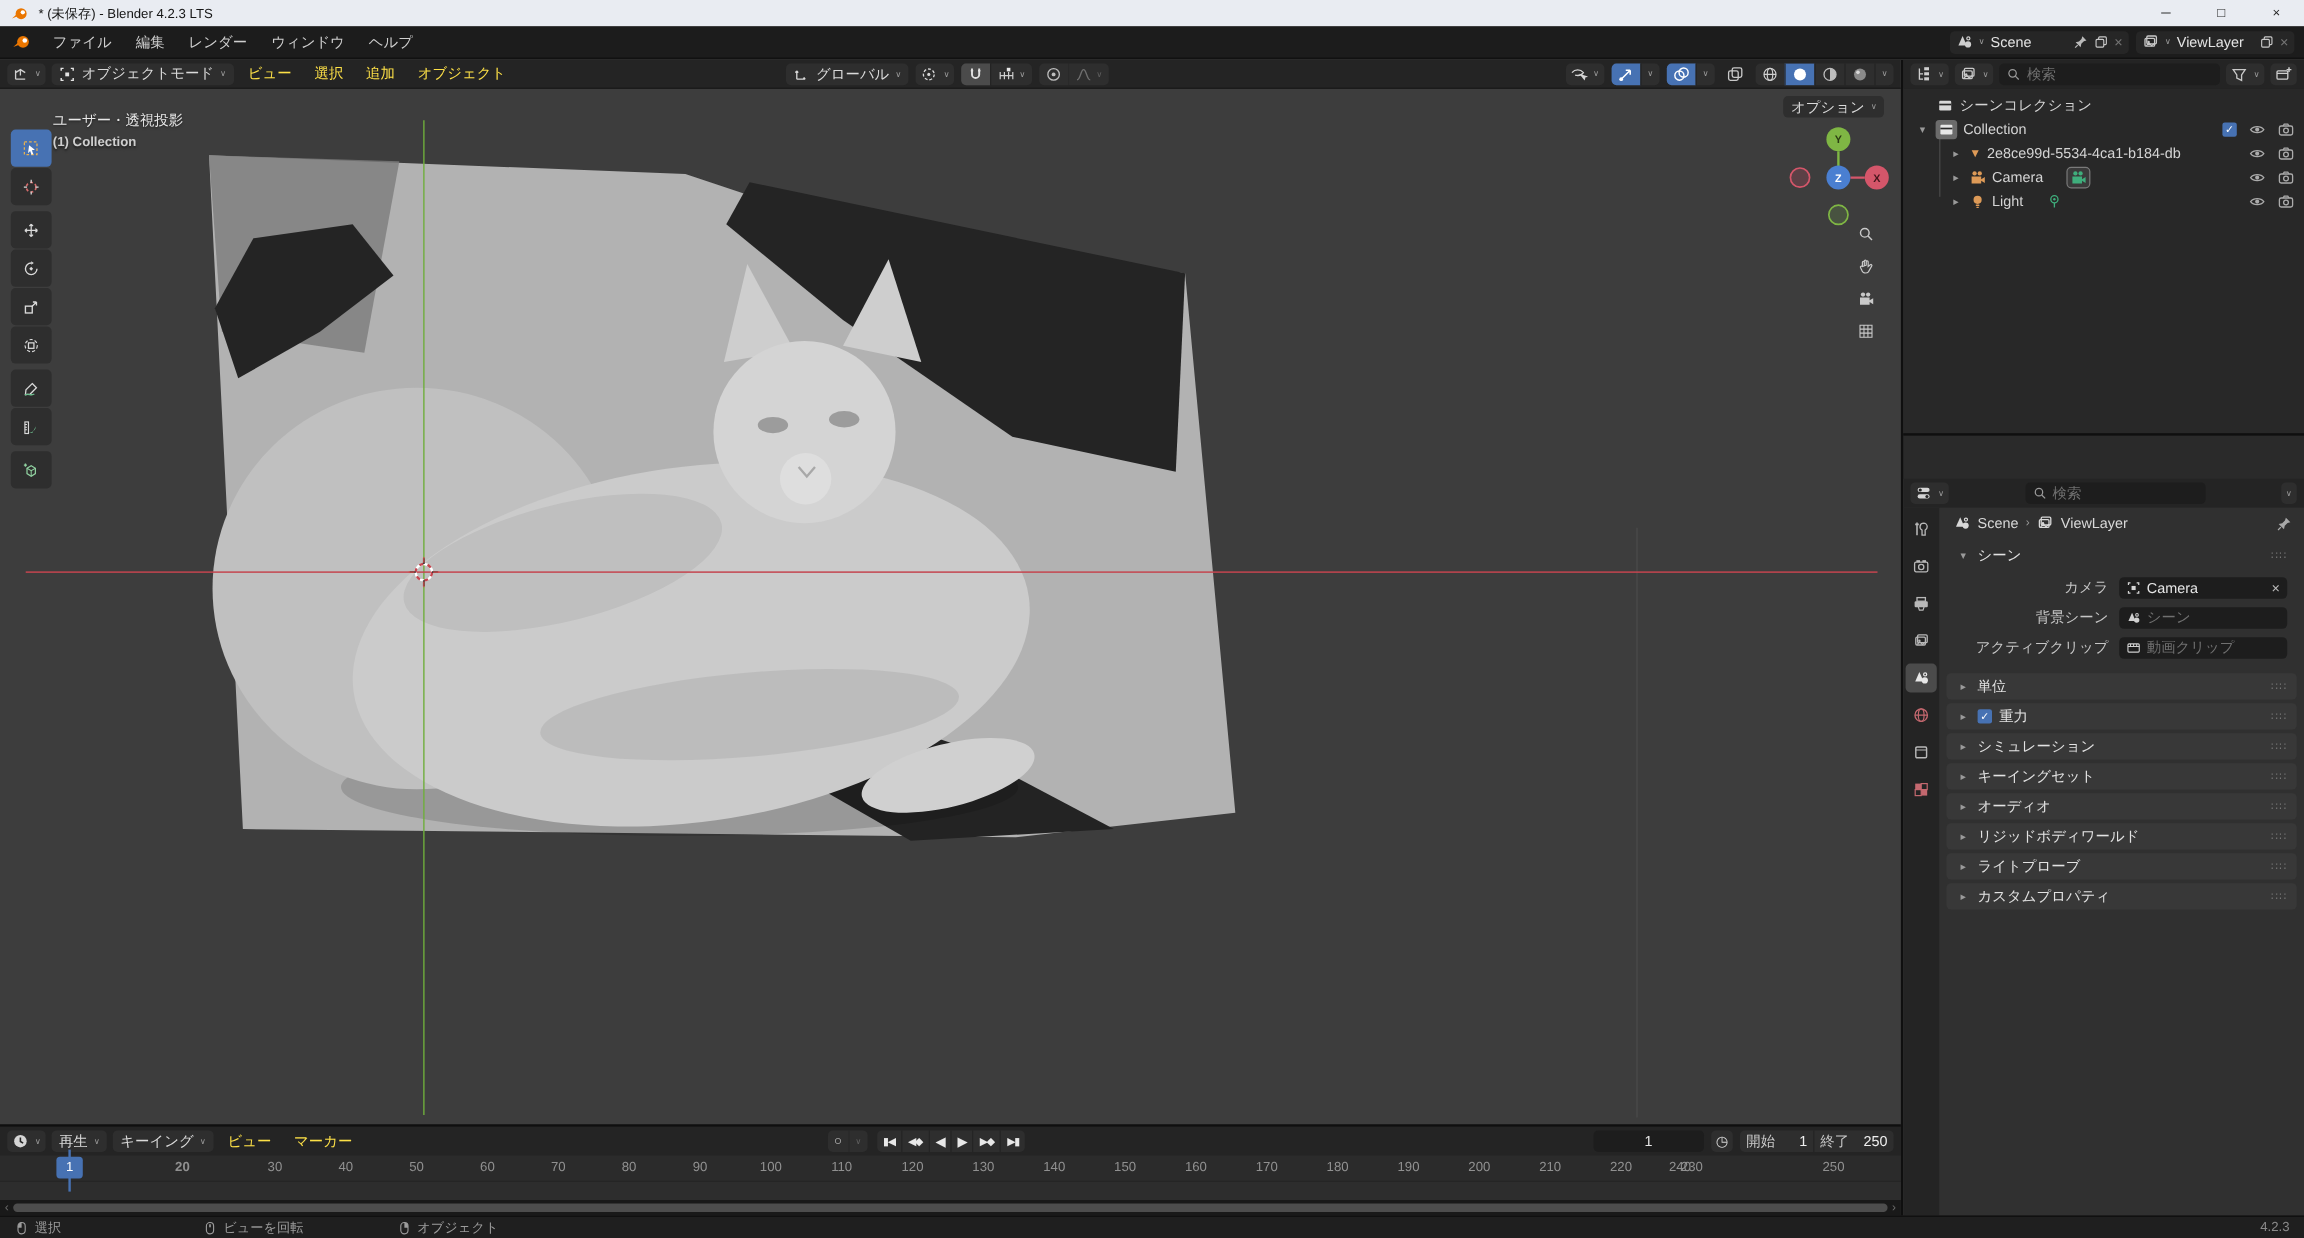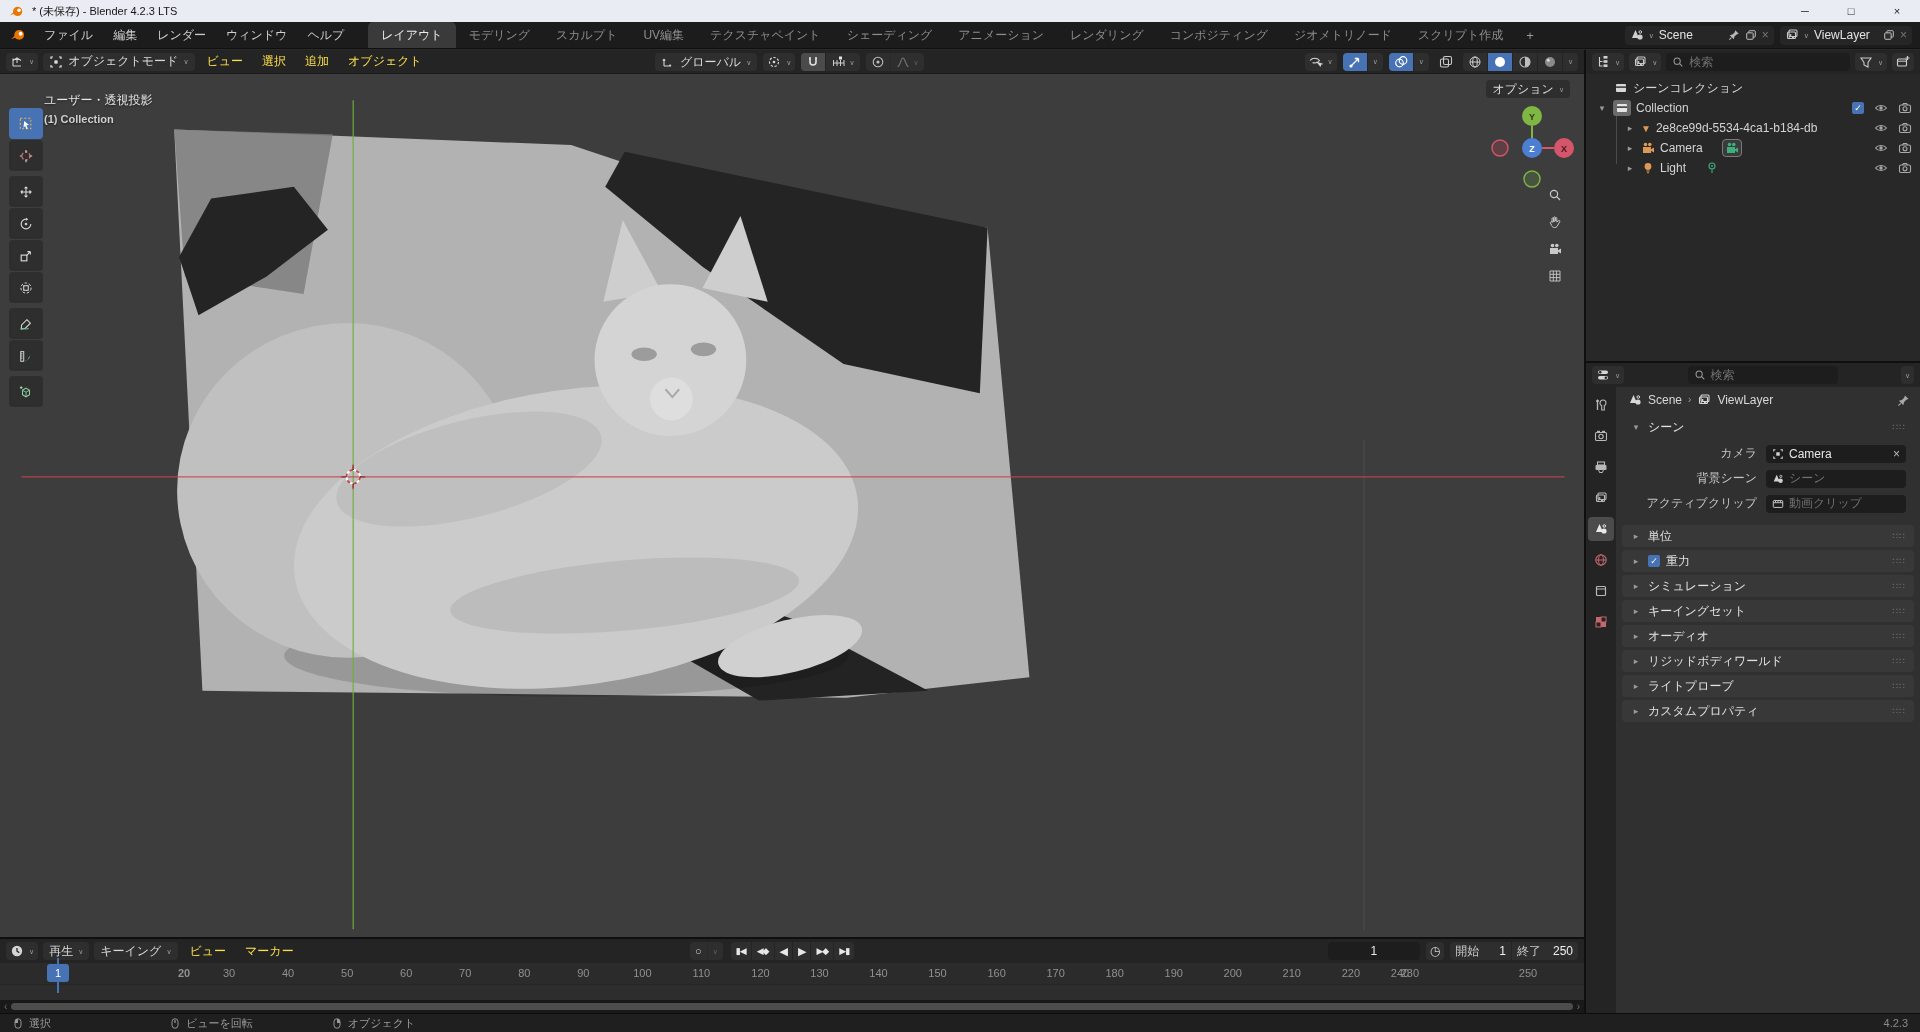--- a/index.html
+++ b/index.html
@@ -24,21 +24,21 @@
   .ws-tab.active { background:#3a3a3a; color:#ececec; border-radius:5px 5px 0 0; }
   .ws-add { display:flex; align-items:center; padding:0 10px; color:#9a9a9a; font-size:13px; }
   .topbar-right { margin-left:auto; display:flex; gap:6px; padding-right:8px; align-items:center; }
   .selector { display:flex; align-items:center; background:#262626; border-radius:4px; height:19px; padding:0 5px; gap:5px; }
   .selector .val { color:#e3e3e3; min-width:64px; }
   .dim { opacity:.45; }
 
   
   .main { position:absolute; top:50px; bottom:19px; left:0; right:0; display:flex; }
   .left-col { width:1586px; flex:none; display:flex; flex-direction:column; border-right:2px solid #0f0f0f; }
-  .right-col { flex:1; display:flex; flex-direction:column; }
+  .right-col { flex:1; display:flex; flex-direction:column;gap:36px; }
 
   .ed-header { height:24px; background:#242424; display:flex; align-items:center; gap:5px; padding:0 6px; flex:none; }
   .btn { background:#2e2e2e; border-radius:4px; height:18px; display:inline-flex; align-items:center; padding:0 6px; gap:5px; color:#dadada; }
   .btn.icon-only { padding:0 4px; }
   .btngroup { display:inline-flex; background:#2e2e2e; border-radius:4px; height:18px; align-items:center; }
   .btngroup > * { display:inline-flex; align-items:center; height:100%; padding:0 5px; gap:4px; }
   .btngroup .seg + .seg { border-left:1px solid #242424; }
   .field { background:#1d1d1d; border-radius:4px; height:18px; display:flex; align-items:center; padding:0 6px; gap:5px; color:#e6e6e6; }
   .ph { color:#707070; }
   .menu-txt { color:#fde047; padding:0 7px; }
@@ -199,34 +199,20 @@
         <circle cx="8.6" cy="7.4" r="4.6" fill="#ea7600"></circle>
         <circle cx="10" cy="6.3" r="1.8" fill="#fff"></circle>
         <path d="M1 11.5 6 6.8l2.2 1.8Z" fill="#ea7600"></path>
       </svg>
   </div>
   <span class="menu-item">ファイル</span>
   <span class="menu-item">編集</span>
   <span class="menu-item">レンダー</span>
   <span class="menu-item">ウィンドウ</span>
   <span class="menu-item">ヘルプ</span>
-  <div class="ws-tabs">
-    <span class="ws-tab active">レイアウト</span>
-    <span class="ws-tab">モデリング</span>
-    <span class="ws-tab">スカルプト</span>
-    <span class="ws-tab">UV編集</span>
-    <span class="ws-tab">テクスチャペイント</span>
-    <span class="ws-tab">シェーディング</span>
-    <span class="ws-tab">アニメーション</span>
-    <span class="ws-tab">レンダリング</span>
-    <span class="ws-tab">コンポジティング</span>
-    <span class="ws-tab">ジオメトリノード</span>
-    <span class="ws-tab">スクリプト作成</span>
-    <span class="ws-add">+</span>
-  </div>
   <div class="topbar-right">
     <div class="selector">
       <svg class="ic">
           <use href="#i-scene" fill="#cfcfcf" color="#cfcfcf"></use>
         </svg>
       <span class="chev">∨</span>
       <span class="val">Scene</span>
       <svg class="ic" style="width:12px;height:12px" color="#b9b9b9">
           <use href="#i-pin"></use>
         </svg>
@@ -594,21 +580,21 @@
               <span style="color:#c9c9c9">終了</span>
               <span style="color:#efefef;margin-left:8px">250</span>
             </span>
           </div>
         </div>
       </div>
 
       <div class="tl-ruler">
         <div>
             <span class="tick" style="left: 111px; margin-top: 48px;">10</span>
-            <span class="tick" style="left: 184px; font-weight: bold;">20</span>
+            <span class="tick" style="left: 152px; font-weight: bold;">20</span>
             <span class="tick" style="left: 229.08px;">30</span>
             <span class="tick" style="left: 288.12px;">40</span>
             <span class="tick" style="left: 347.16px;">50</span>
             <span class="tick" style="left: 406.2px;">60</span>
             <span class="tick" style="left: 465.24px;">70</span>
             <span class="tick" style="left: 524.28px;">80</span>
             <span class="tick" style="left: 583.32px;">90</span>
             <span class="tick" style="left: 642.36px;">100</span>
             <span class="tick" style="left: 701.4px;">110</span>
             <span class="tick" style="left: 760.44px;">120</span>

